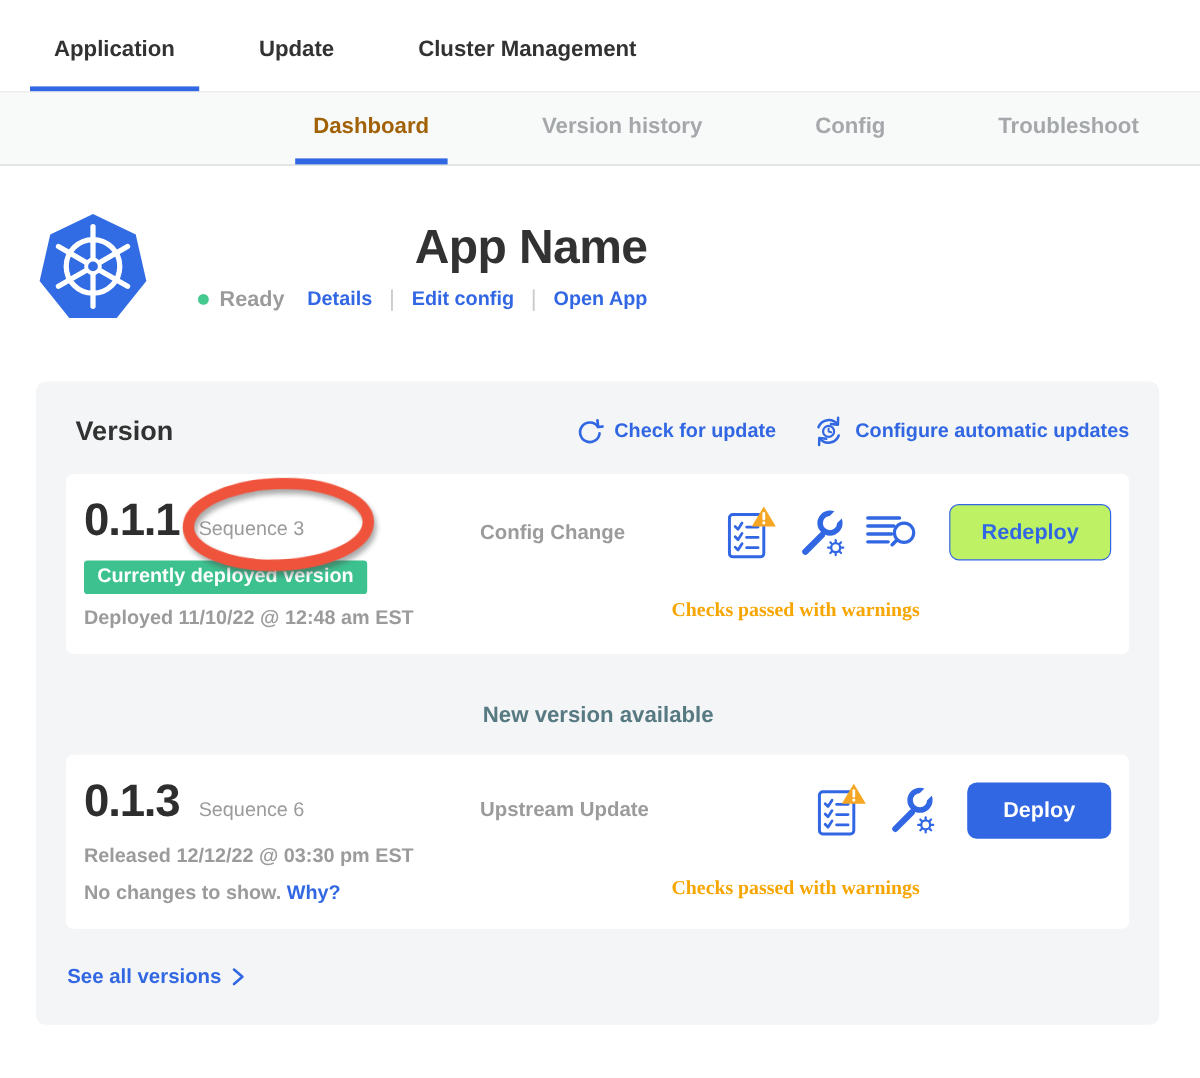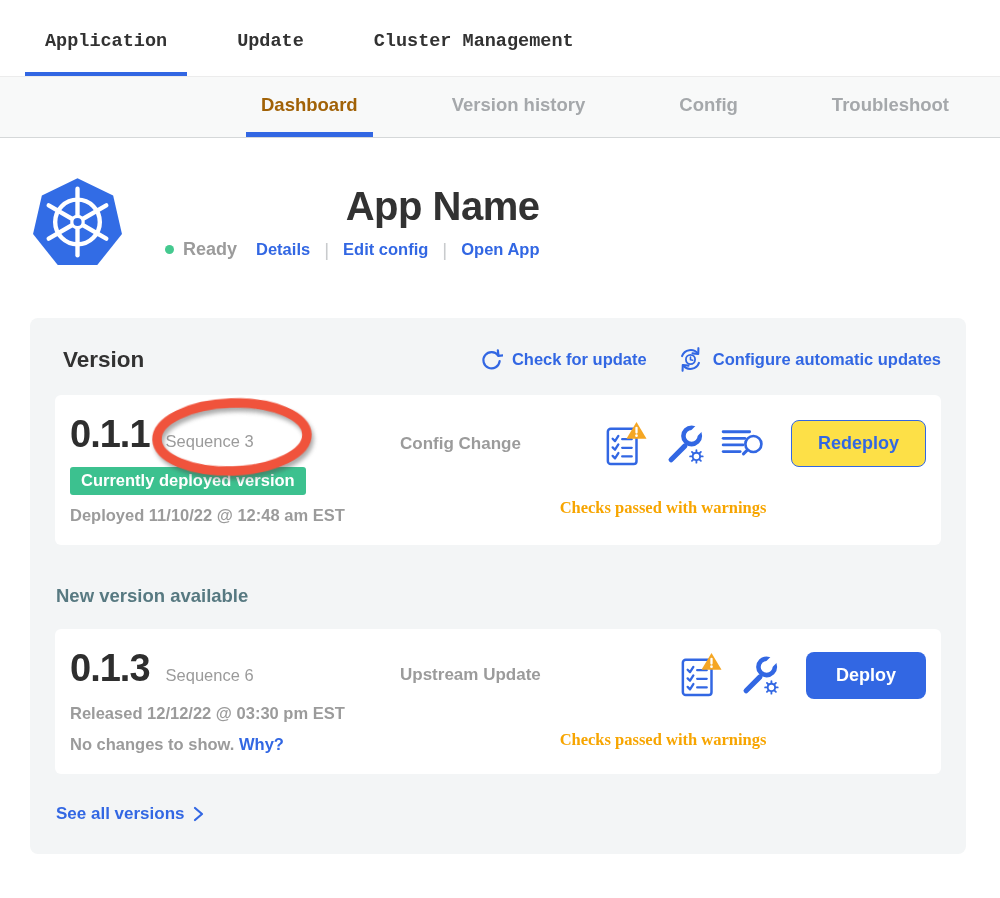--- a/index.html
+++ b/index.html
@@ -1,20 +1,20 @@
 <!DOCTYPE html>
 <html><head>
 <meta charset="utf-8">
 <style>
   * { margin:0; padding:0; box-sizing:border-box; }
   html,body { width:1000px; height:898px; background:#fff; overflow:hidden;
     font-family:"Liberation Sans","DejaVu Sans",sans-serif; }
 
   
-  .topnav { display:flex; align-items:flex-end; height:76px; padding-left:25px; gap:30px; background:#fff;font-family:Liberation Mono, monospace; }
+  .topnav { display:flex; align-items:flex-end; height:76px; padding-left:25px; gap:30px; background:#fff; }
   .toptab { font-size:18.5px; font-weight:700; color:#323232; padding:0 20px 20px;
     border-bottom:4px solid transparent; cursor:pointer; }
   .toptab.active { border-bottom-color:#3267e3; }
 
   
   .subnav { display:flex; align-items:flex-end; height:62px; background:#f8f9f9;
     border-top:1px solid #ececec; border-bottom:1px solid #d5d8d9; padding-left:246px; gap:64px; }
   .subtab { font-size:18.5px; font-weight:700; color:#a5a8ab; padding:0 15px 16px;
     border-bottom:5px solid transparent; white-space:nowrap; cursor:pointer; }
   .subtab.active { color:#a16207; border-bottom-color:#3267e3; }
@@ -49,25 +49,25 @@
   .meta { margin-top:11px; color:#9b9b9b; font-weight:600; font-size:16.5px; }
   .nochanges { margin-top:12px; color:#9b9b9b; font-weight:600; font-size:16.5px; }
   .whylink { color:#3267e3; font-weight:700; text-decoration:none; cursor:pointer; }
 
   .right-region { flex:1; align-self:center; display:flex; flex-direction:column; min-width:0; }
   .right-row { display:flex; align-items:center; }
   .type-label { color:#9b9b9b; font-weight:700; font-size:17px; margin-right:auto; white-space:nowrap; }
   .icons { display:flex; align-items:center; gap:16px; margin-right:26px; }
   .icon-btn { display:inline-flex; cursor:pointer; }
   .btn { height:47px; border-radius:8px; font-family:inherit; font-size:18px; font-weight:700; cursor:pointer; }
-  .btn.outline { background:#fde047; color:#3267e3; border:1.5px solid #3267e3; padding:0 26px; }
+  .btn.outline { background:#bef264; color:#3267e3; border:1.5px solid #3267e3; padding:0 26px; }
   .btn.solid { background:#3267e3; color:#fff; border:none; padding:0 30px; }
   .checks { margin-top:31px; text-align:center; color:#f7a500; font-weight:700; font-size:16.5px;font-family:Liberation Serif, serif; }
 
-  .newver { margin:40px 0 0 1px; font-size:18.5px; font-weight:700; color:#577981; }
+  .newver { margin:40px 0 0 1px; font-size:18.5px; font-weight:700; color:#577981;text-align:center; }
 
   .seeall { display:inline-flex; align-items:center; gap:8px; margin:30px 0 14px 1px;
     color:#3267e3; font-weight:700; font-size:17px; text-decoration:none; cursor:pointer; }
 
   
   .annotation { position:absolute; left:95px; top:1px; width:165px; height:84px; overflow:visible;
     pointer-events:none; filter:drop-shadow(2px 4px 2px rgba(70,70,70,0.45)); transform:rotate(-2deg); }
 </style>
 </head>
 <body>

